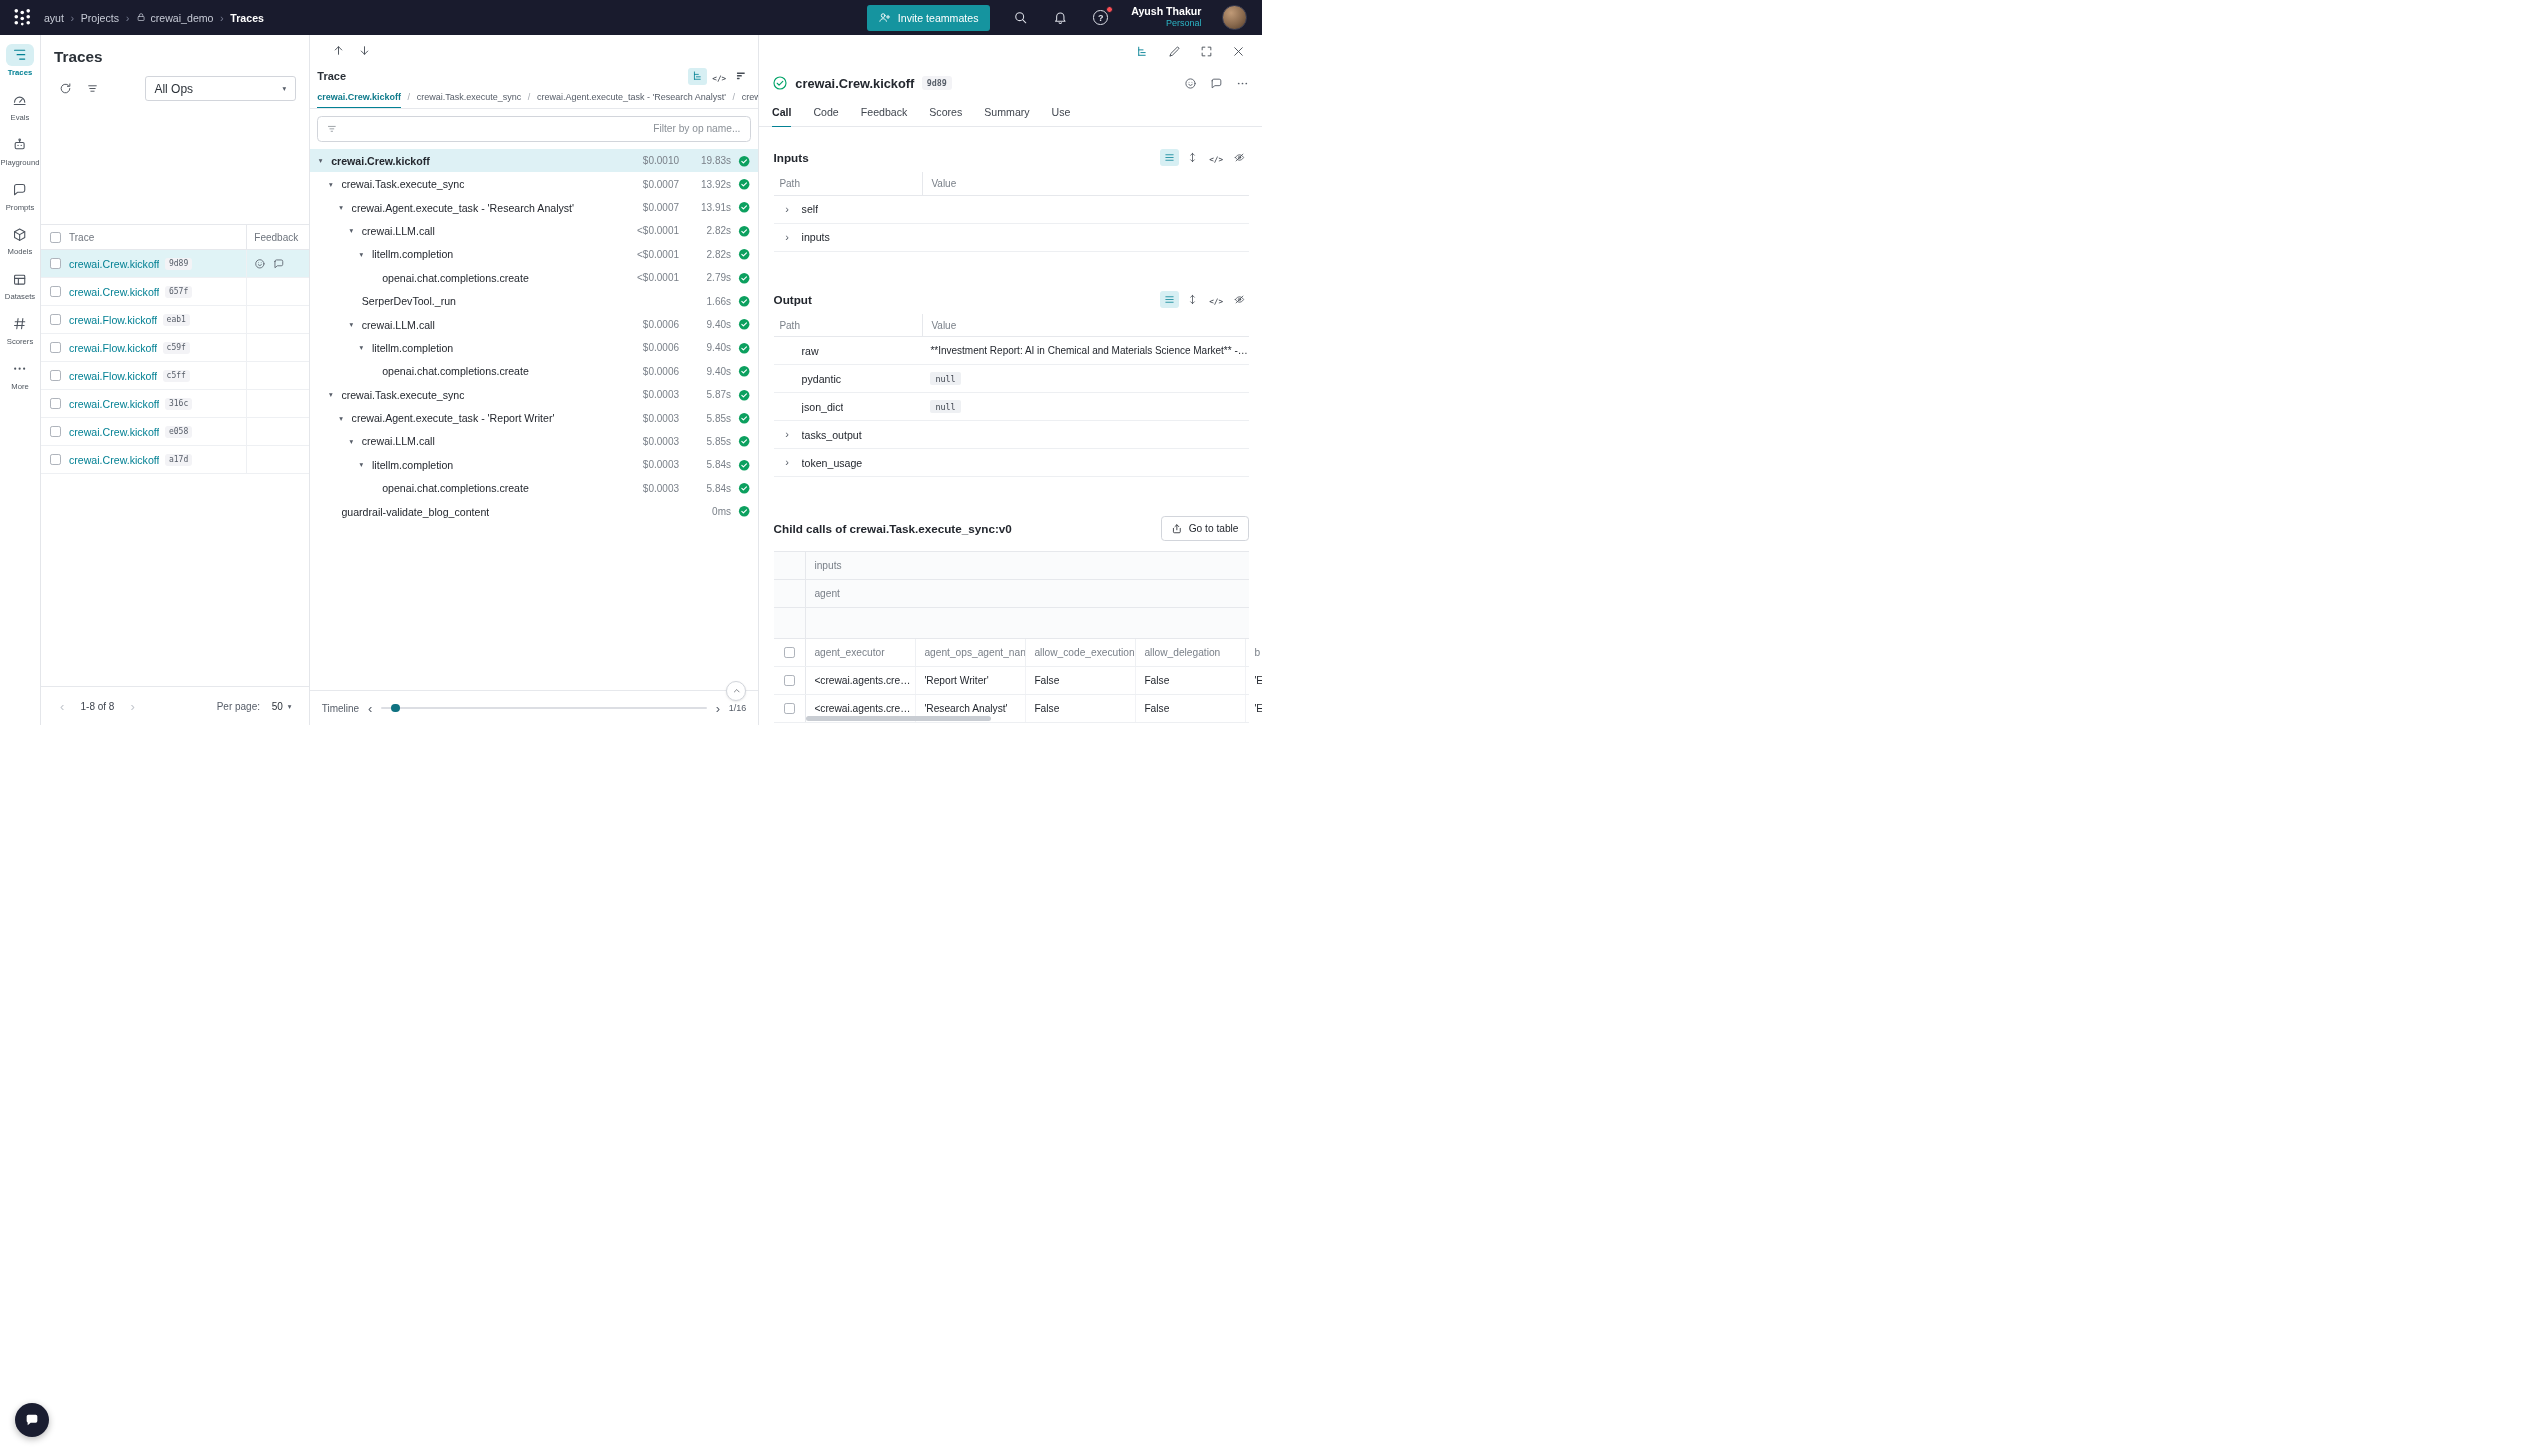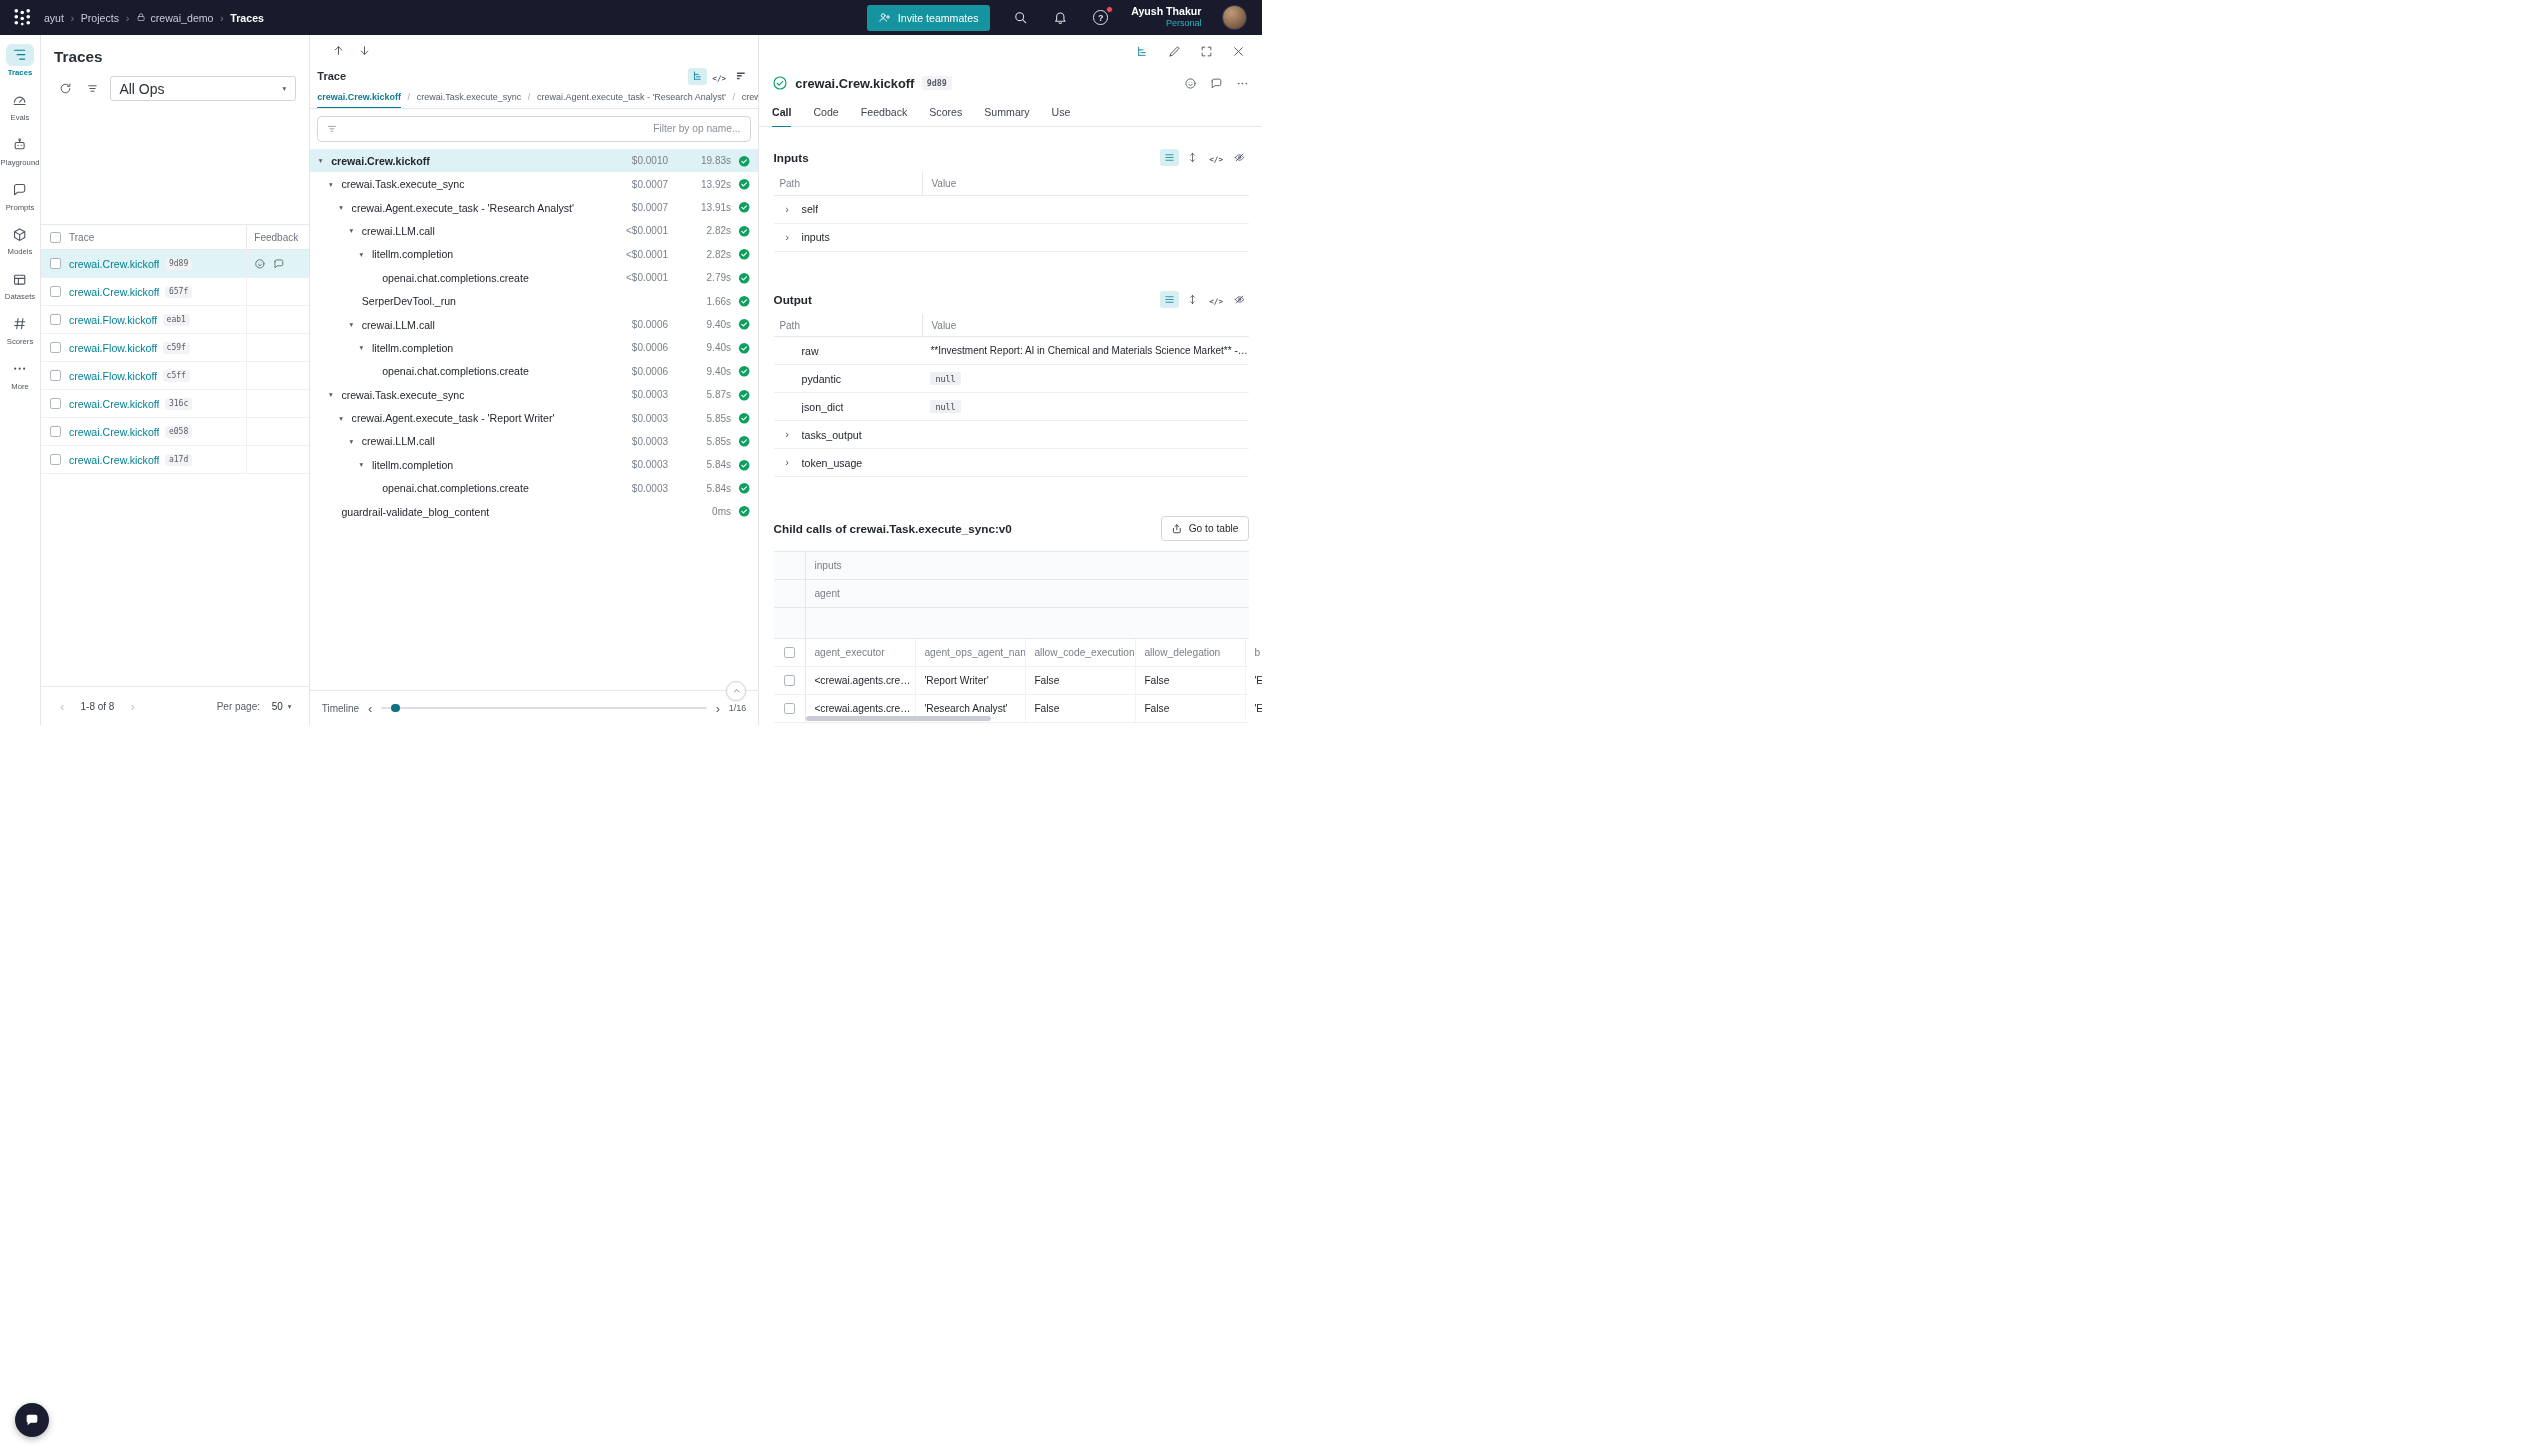--- a/index.html
+++ b/index.html
@@ -47,21 +47,21 @@
     align-items:center; justify-content:center; color:#fff; cursor:pointer; box-shadow:0 2.2px 7.3px rgba(0,0,0,.28); }
 
   
   .panel-traces { width:269px; border-right:0.7px solid #e4e6ea; display:flex; flex-direction:column; flex:none; }
   .pt-head { padding:13px 13px 0; }
   .pt-head h1 { margin:0; font-size:15.3px; font-weight:700; color:#2b3138; }
   .pt-controls { display:flex; align-items:center; gap:5.8px; padding:10.2px 13px 0; }
   .tool-btn { width:22px; height:22px; border:none; background:none; color:#464c55; display:flex; align-items:center; justify-content:center;
     cursor:pointer; border-radius:2.9px; padding:0; flex:none; }
   .ops-dropdown { flex:1; height:25px; border:0.7px solid #d2d5db; border-radius:2.9px; display:flex; align-items:center; padding:0 8.8px;
-    font-size:14px; color:#2b3138; cursor:pointer; }
+    font-size:12px; color:#2b3138; cursor:pointer;margin-left:35px; }
   .ops-caret { margin-left:auto; color:#565d68; font-size:7.3px; }
   .ops-caret::before { content:"▾"; }
   .pt-spacer { height:123px; }
   .pt-grid { border-top:0.7px solid #e6e8ec; }
   .pt-row { display:flex; align-items:stretch; border-bottom:0.7px solid #eef0f3; height:28px; }
   .pt-row.pt-header { height:25px; color:#6e747d; font-size:10px; border-bottom:0.7px solid #e6e8ec; }
   .cb-col { width:28px; display:flex; align-items:center; justify-content:center; flex:none; }
   .cb { width:11px; height:11px; border:1.1px solid #aeb3bb; border-radius:2.2px; display:inline-block; cursor:pointer; background:#fff; flex:none; }
   .col-trace { flex:1; display:flex; align-items:center; gap:5.8px; min-width:0; padding-right:4.4px; }
   .col-feedback { width:63px; flex:none; display:flex; align-items:center; border-left:0.7px solid #eef0f3; padding-left:7.3px; }
@@ -101,21 +101,21 @@
   .filter-box input::placeholder { color:#8a9097; }
   .tt-tree { overflow:hidden; }
   .tree-row { display:flex; align-items:center; height:23.4px; padding-right:7.3px; padding-left:calc(8.8px + var(--indent,0)*10.2px); cursor:pointer; }
   .caret { width:12.4px; flex:none; color:#565d68; font-size:7.3px; visibility:hidden; }
   .caret::before { content:"▾"; }
   .tree-row.is-expandable .caret { visibility:visible; }
   .t-label { font-size:10.6px; color:#23272e; white-space:nowrap; overflow:hidden; text-overflow:ellipsis; }
   .tree-row.is-selected { background:#def1f5; }
   .tree-row.is-selected .t-label { font-weight:700; }
   .t-cost { margin-left:auto; font-size:10px; color:#7a8089; flex:none; }
-  .t-dur { width:38px; text-align:right; font-size:10px; color:#7a8089; flex:none; margin-left:25px; }
+  .t-dur { width:38px; text-align:right; font-size:10px; color:#7a8089; flex:none; margin-left:14px; }
   .t-check { flex:none; margin-left:7.3px; color:#0ca05f; display:flex; }
   .tt-timeline { margin-top:auto; border-top:0.7px solid #e6e8ec; height:35px; display:flex; align-items:center; padding:0 11.7px; gap:8.8px;
     font-size:10px; color:#565d68; position:relative; flex:none; }
   .tl-chev { font-size:13px; color:#565d68; cursor:pointer; }
   .tl-track { flex:1; height:1.5px; background:#dcdee3; position:relative; border-radius:1.5px; cursor:pointer; }
   .tl-dot { position:absolute; left:3%; top:-3.7px; width:8.8px; height:8.8px; border-radius:50%; background:#0f7281; cursor:grab; }
   .tl-page { font-size:9px; }
   .collapse-btn { position:absolute; top:-10.2px; right:11.7px; width:20px; height:20px; border-radius:50%; background:#fff; border:0.7px solid #d2d5db;
     color:#464c55; display:flex; align-items:center; justify-content:center; cursor:pointer; padding:0; box-shadow:0 0.7px 2.2px rgba(0,0,0,.10); }
 

